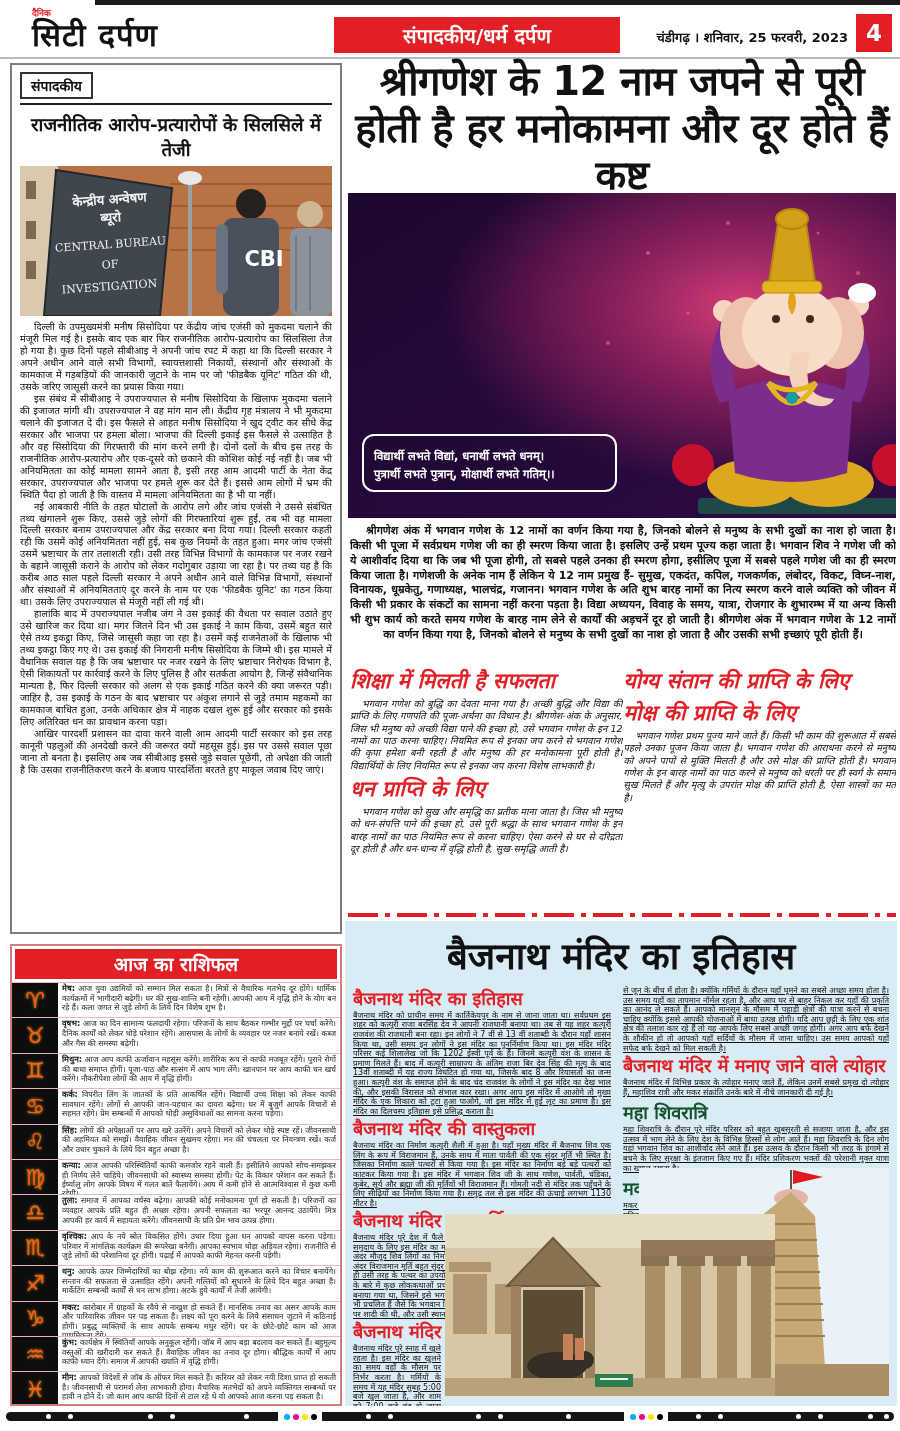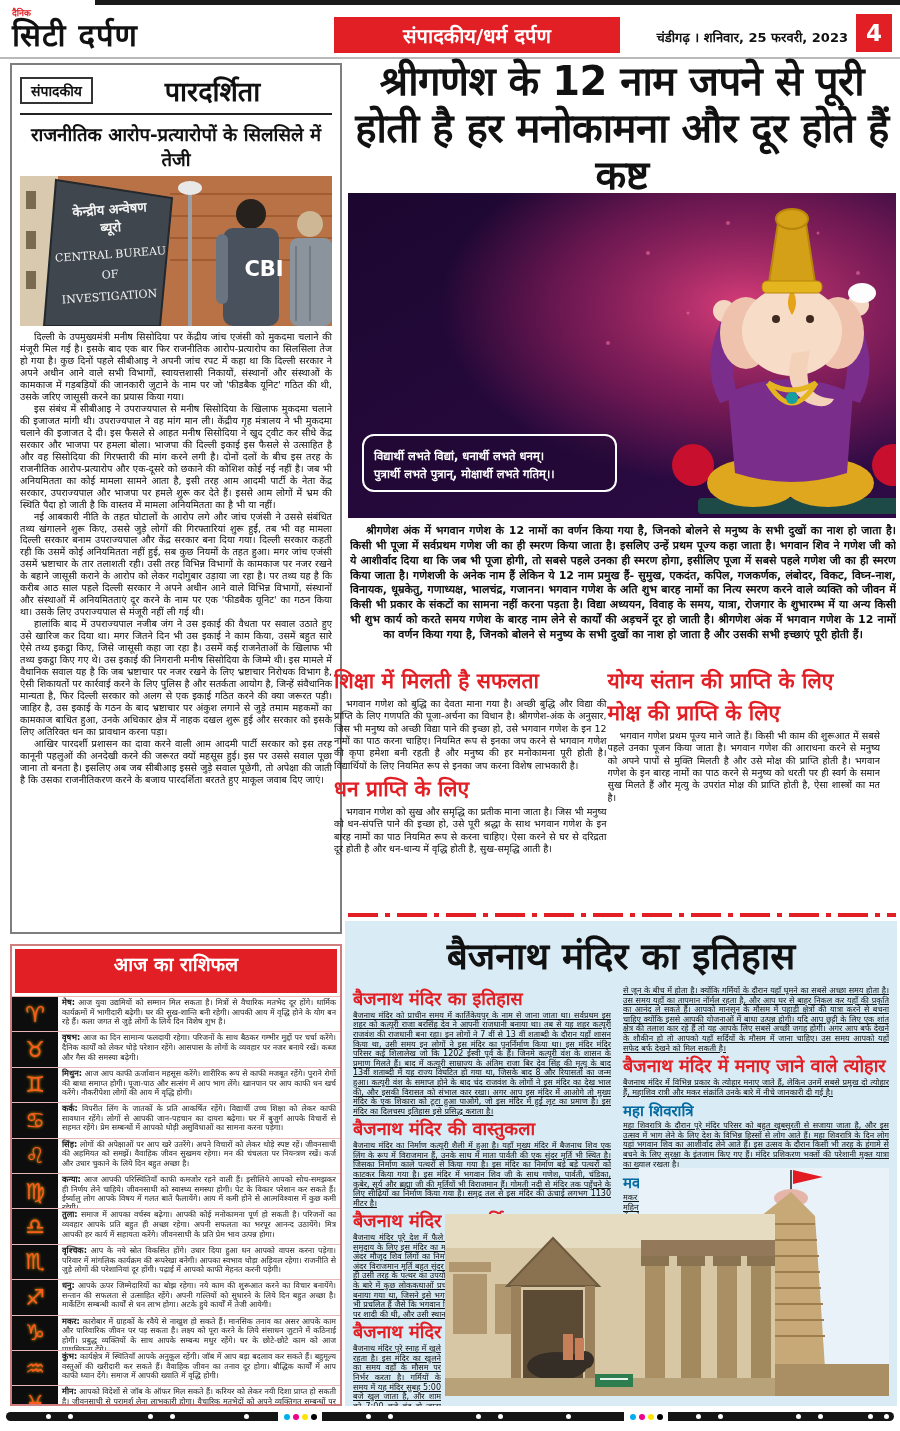--- a/index.html
+++ b/index.html
@@ -3,21 +3,21 @@
 <meta charset="utf-8">
 <style>
   * { margin:0; padding:0; box-sizing:border-box; }
   html,body { width:900px; }
   body { height:1431px; position:relative; background:#fff; overflow:hidden;
          font-family:"DejaVu Sans", sans-serif; color:#111; }
   .abs { position:absolute; }
 
   
   .topline { left:95px; top:0; width:805px; height:5px; background:#1a1a1a; }
-  .masthead { left:12px; top:6px; }
+  .masthead { left:32px; top:6px; }
   .masthead .daily { color:#e31f26; font-size:9px; font-weight:bold; }
   .masthead .logo { font-size:31px; font-weight:800; letter-spacing:1px; line-height:1.05; }
   .section-banner { left:334px; top:17px; width:286px; height:36px; background:#e31f26;
       color:#fff; font-size:20px; font-weight:800; display:flex; align-items:center; justify-content:center; }
   .dateline { right:52px; top:28px; font-size:13px; font-weight:700; }
   .pagenum { right:8px; top:14px; width:36px; height:38px; background:#e31f26; color:#fff;
       font-size:23px; font-weight:800; display:flex; align-items:center; justify-content:center; }
   .header-rule { left:0; top:57px; width:900px; height:2px; background:#b9b9b9; }
 
   
@@ -27,55 +27,55 @@
   .edit-label { border:2px solid #333; font-size:14px; font-weight:800; padding:2px 9px; }
   .edit-title { flex:1; text-align:center; font-size:27px; font-weight:800; }
   .edit-rule { height:2px; background:#222; margin:3px 0 4px; }
   .edit-subtitle { text-align:center; font-size:18.5px; font-weight:800; padding:2px 0 5px; }
   .edit-photo { width:100%; height:150px; display:block; margin-bottom:5px; }
   .edit-body p { font-size:9.5px; line-height:1.26; text-align:justify; text-indent:14px; }
 
   
   .horo-box { left:10px; top:944px; width:332px; height:462px; border:2px solid #cf7d7d; background:#fff; overflow:hidden; }
   .horo-title { background:#e31f26; color:#fff; text-align:center; font-size:19px; font-weight:800;
-      height:44px; line-height:30px; margin:3px; }
+      height:30px; line-height:30px; margin:3px; }
   .horo-row { display:flex; height:35.4px; border-top:1px solid #e8b8b8; overflow:hidden; }
   .horo-icon { width:46px; min-width:46px; background:#0d0d0d; color:#ff5a1f; display:flex;
       align-items:center; justify-content:center; font-size:22px;
       text-shadow:0 0 3px #ffb400; }
   .horo-text { font-size:7.8px; line-height:1.2; text-align:justify; padding:1px 4px; color:#222; }
   .horo-text b { font-size:8.2px; }
 
   
   .main-headline { left:348px; top:58px; width:548px; height:132px; font-size:40px; line-height:1.18;
       font-weight:800; text-align:center; letter-spacing:-.5px; }
   .ganesh-photo { left:348px; top:193px; width:548px; height:325px; overflow:hidden; }
   .shlok-box { left:14px; bottom:26px; width:255px; border:2px solid #fff; border-radius:12px;
       color:#fff; padding:9px 10px; background:rgba(30,8,48,.45); }
   .shlok-label { font-size:17px; font-weight:800; }
   .shlok-line { font-size:11.5px; font-weight:700; margin-top:3px; }
   .shlok-meaning { font-size:8.5px; line-height:1.35; margin-top:7px; text-indent:10px; }
   .intro { left:350px; top:524px; width:546px; height:140px; overflow:hidden; font-size:11px;
       font-weight:700; line-height:1.35; text-align:justify; text-align-last:center; text-indent:16px; }
-  .gan-cols { left:334px; top:664px; width:546px; height:246px; display:flex; gap:1px; overflow:hidden; }
+  .gan-cols { left:350px; top:664px; width:546px; height:246px; display:flex; gap:1px; overflow:hidden;font-style:italic; }
   .gan-col { flex:1; }
   .red-head { color:#e31f26; font-size:21px; font-weight:800; margin:2px 0 4px; }
   .gan-col p { font-size:9.5px; line-height:1.3; text-align:justify; text-indent:12px; overflow:hidden; }
   .clamp-a { max-height:88px; } .clamp-b { max-height:82px; }
   .dash-sep { left:348px; top:913px; width:548px; height:4px;
       background:repeating-linear-gradient(90deg,#e31f26 0 30px,#fff 30px 37px,#e31f26 37px 42px,#fff 42px 49px); }
 
   
   .temple { left:345px; top:921px; width:552px; height:485px; background:#d9ecf5; overflow:hidden; padding:6px 8px 0; }
   .temple-title { text-align:center; font-size:37px; font-weight:800; margin:2px 0 6px; }
   .temple-cols { display:flex; gap:12px; position:relative; height:412px; }
   .t-col-left { width:258px; min-width:258px; }
   .t-col-right { flex:1; }
   .t-red-head { color:#e31f26; font-size:18px; font-weight:800; line-height:1.1; margin:3px 0 2px; }
-  .t-black-head { color:#0369a1; font-size:15px; font-weight:800; margin:3px 0 1px; }
+  .t-black-head { color:#14532d; font-size:18px; font-weight:800; margin:3px 0 1px; }
   .temple p { font-size:8px; line-height:1.2; text-align:justify; overflow:hidden;text-decoration:underline; }
   .ph-hist { max-height:116px; } .ph-arch { max-height:78px; } .ph-relg { max-height:96px; }
   .ph-open { width:88px; }
   .ph-sank { width:150px; }
   .courtyard-photo { position:absolute; left:92px; bottom:2px; width:330px; height:182px; z-index:5; }
   .tower-photo { position:absolute; right:0; bottom:2px; width:250px; height:228px; z-index:4; }
 
   
   .footer-strip { left:6px; top:1412px; width:888px; height:9px; background:#151515; border-radius:5px; }
   .fdot { position:absolute; top:2px; width:5px; height:5px; border-radius:50%; background:#fff; }
@@ -91,21 +91,20 @@
   <div class="logo">सिटी दर्पण</div>
 </div>
 <div class="abs section-banner">संपादकीय/धर्म दर्पण</div>
 <div class="abs dateline">चंडीगढ़ । शनिवार, 25 फरवरी, 2023</div>
 <div class="abs pagenum">4</div>
 <div class="abs header-rule"></div>
 
 <div class="abs edit-box">
   <div class="edit-head">
     <span class="edit-label">संपादकीय</span>
-    <span class="edit-title">पारदर्शिता</span>
   </div>
   <div class="edit-rule"></div>
   <div class="edit-subtitle">राजनीतिक आरोप-प्रत्यारोपों के सिलसिले में तेजी</div>
   <svg class="edit-photo" viewBox="0 0 312 150" preserveAspectRatio="none">
     <rect width="312" height="150" fill="#b97246"></rect>
     <g stroke="#a25c32" stroke-width="2">
       <line x1="150" y1="18" x2="312" y2="18"></line>
         <line x1="150" y1="40" x2="312" y2="40"></line>
       <line x1="150" y1="62" x2="312" y2="62"></line>
         <line x1="150" y1="84" x2="312" y2="84"></line>

